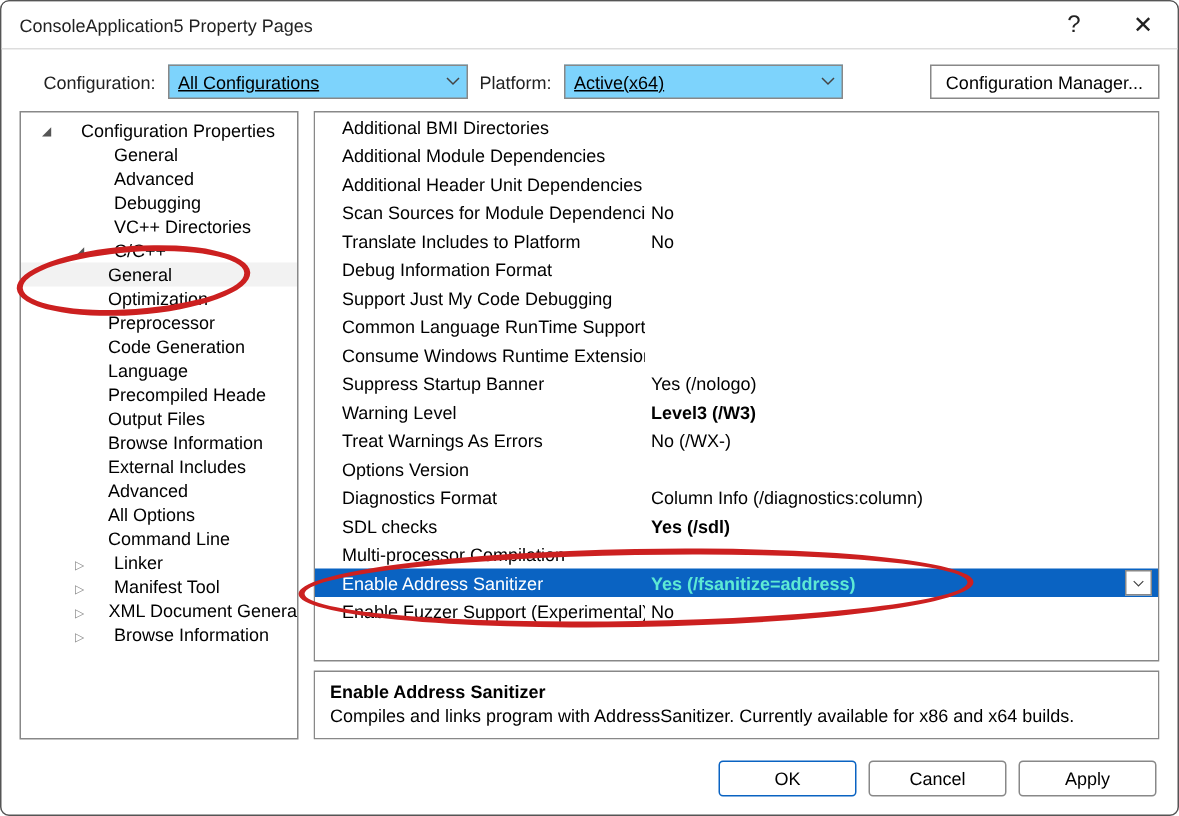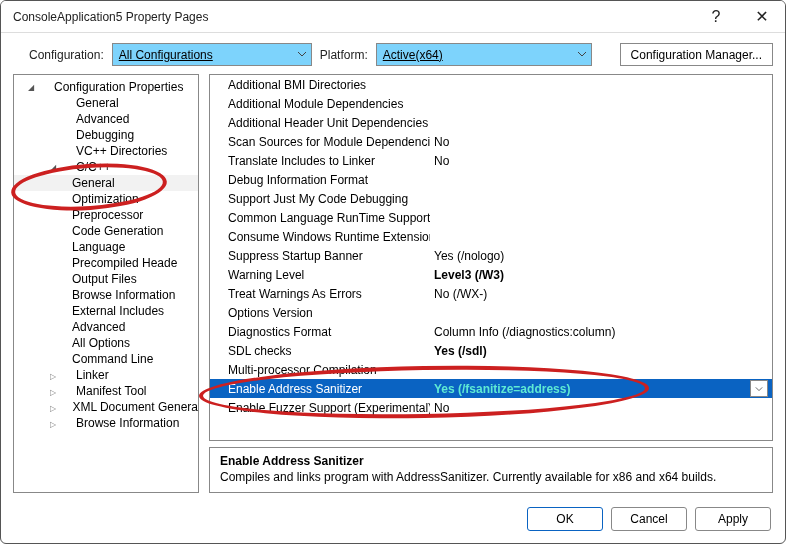--- a/index.html
+++ b/index.html
@@ -29,21 +29,21 @@
   .gr { display:flex; height:19px; align-items:center; }
   .gr .k { width:220px; padding-left:18px; white-space:nowrap; overflow:hidden; }
   .gr .v { flex:1; padding-left:4px; white-space:nowrap; font-weight:400; }
   .gr.bold .v { font-weight:600; }
   .gr.selected { background:#0a63c2; color:#fff; }
   .gr.selected .v { color:#5eead4; font-weight:600; }
   .gr .dd { width:18px; border:1px solid #888; height:17px; margin-right:4px; display:flex; align-items:center; justify-content:center; background:#fff; color:#222; }
   .desc { border:1px solid #888; padding:6px 10px 8px 10px; font-size:12px; }
   .desc .dt { font-weight:600; margin-bottom:2px; }
   .footer { display:flex; justify-content:flex-end; gap:8px; padding: 6px 14px 12px 0; }
-  .footer button { width:76px; height:24px; border:1px solid #888; background:#fff; font-size:12px; border-radius:3px; }
+  .footer button { width:92px; height:24px; border:1px solid #888; background:#fff; font-size:12px; border-radius:3px; }
   .footer .primary { border:1px solid #0a63c2; }
   .circle { position:absolute; border:4px solid #cc2020; border-radius:50%; pointer-events:none; }
   .circle1 { left:10px; top:163px; width:156px; height:46px; transform:rotate(-4deg);}
   .circle2 { left:198px; top:365px; width:450px; height:52px; transform:rotate(-1deg);}
   svg.chev { width:10px; height:10px; }
 </style>
 </head>
 <body>
 
 <div class="window">
@@ -60,21 +60,21 @@
 
   <div class="toprow">
     <label>Configuration:</label>
     <div class="combo" style="width:200px">
       <span>All Configurations</span>
       <svg class="chev" viewBox="0 0 10 10">
           <path d="M1 3 L5 7 L9 3" fill="none" stroke="#444"></path>
         </svg>
     </div>
     <label>Platform:</label>
-    <div class="combo" style="width:216px">
+    <div class="combo" style="width:186px">
       <span>Active(x64)</span>
       <svg class="chev" viewBox="0 0 10 10">
           <path d="M1 3 L5 7 L9 3" fill="none" stroke="#444"></path>
         </svg>
     </div>
     <div style="flex:1"></div>
     <div class="btnflat">
       <span>Configuration Manager...</span>
     </div>
   </div>
@@ -178,21 +178,21 @@
             </div>
             <div class="gr">
               <div class="k">Additional Header Unit Dependencies</div>
               <div class="v"></div>
             </div>
             <div class="gr">
               <div class="k">Scan Sources for Module Dependencies</div>
               <div class="v">No</div>
             </div>
             <div class="gr">
-              <div class="k">Translate Includes to Linker</div>
+              <div class="k">Translate Includes to Platform</div>
               <div class="v">No</div>
             </div>
             <div class="gr">
               <div class="k">Debug Information Format</div>
               <div class="v"><different options=""></different></div>
             </div>
             <div class="gr">
               <div class="k">Support Just My Code Debugging</div>
               <div class="v"><different options=""></different></div>
             </div>

